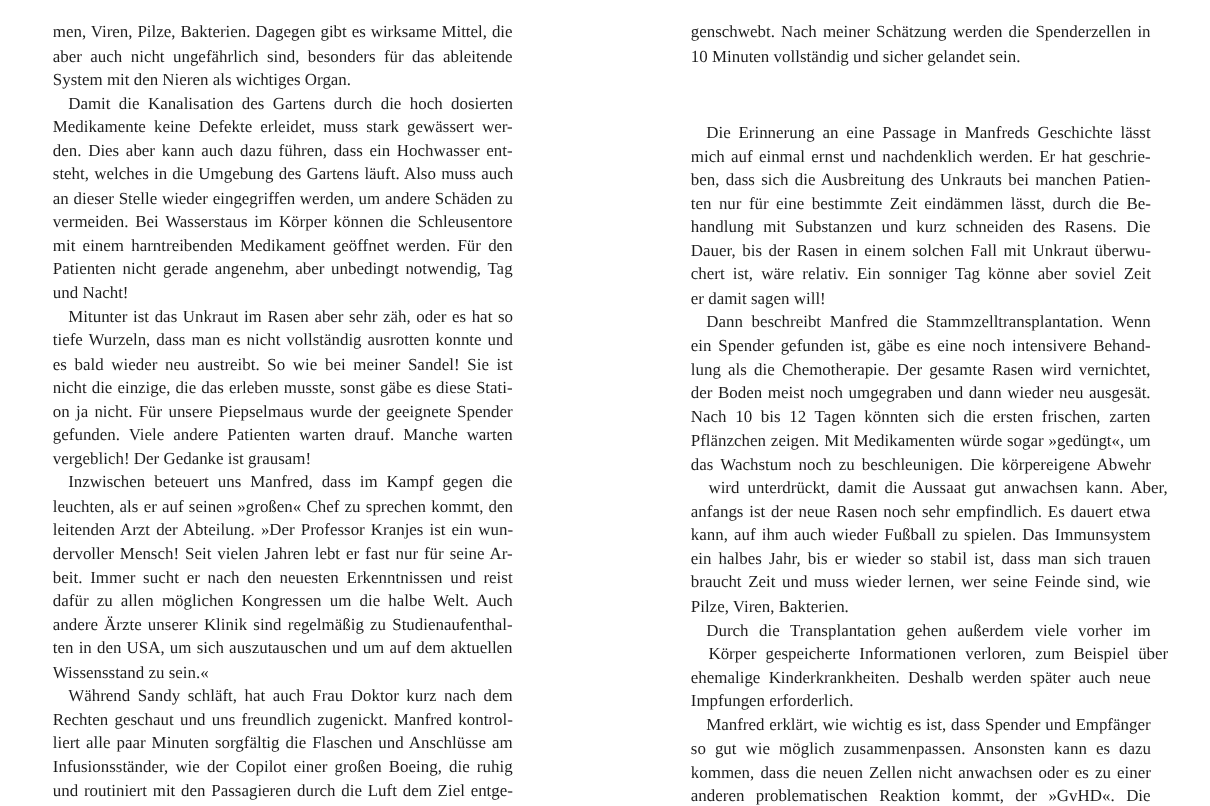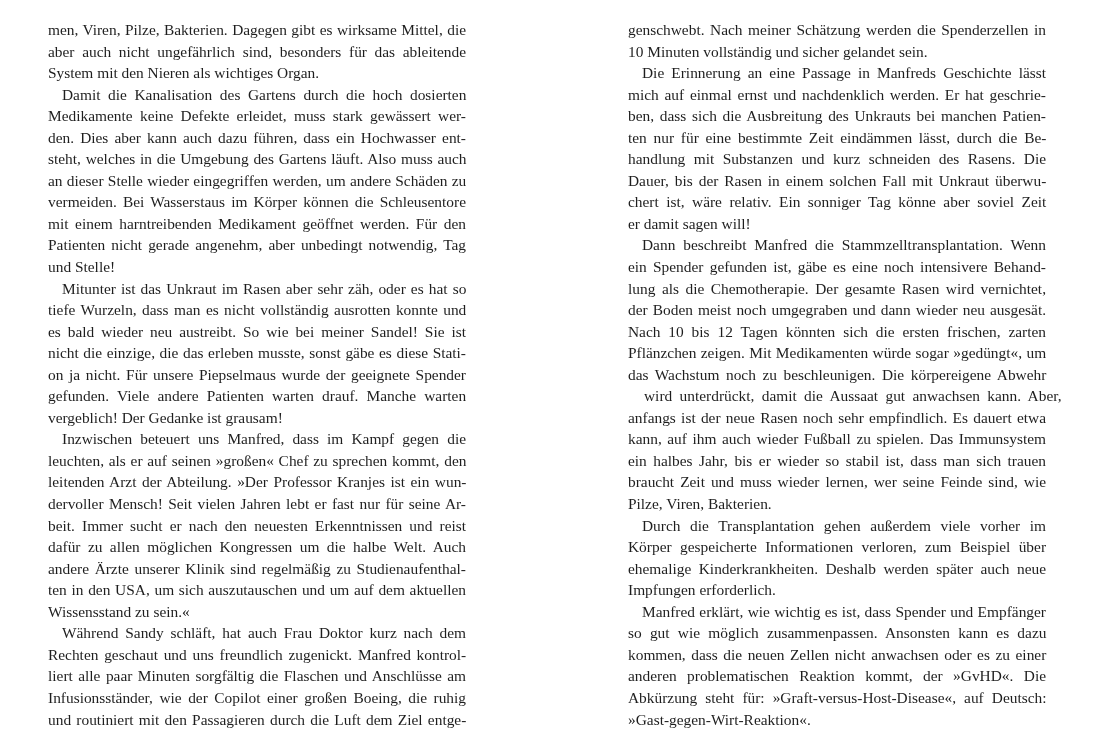--- a/index.html
+++ b/index.html
@@ -26,21 +26,21 @@
     <span class="line" style="display: block; width: auto; word-spacing: 3.75px;">aber auch nicht ungefährlich sind, besonders für das ableitende</span>
     <span class="line last">System mit den Nieren als wichtiges Organ.</span>
     <span class="line indent" style="display: block; width: auto; word-spacing: 3.75px;">Damit die Kanalisation des Gartens durch die hoch dosierten</span>
     <span class="line" style="display: block; width: auto; word-spacing: 3.42857px;">Medikamente keine Defekte erleidet, muss stark gewässert wer-</span>
     <span class="line" style="display: block; width: auto; word-spacing: 2.2px;">den. Dies aber kann auch dazu führen, dass ein Hochwasser ent-</span>
     <span class="line" style="display: block; width: auto; word-spacing: 0.9px;">steht, welches in die Umgebung des Gartens läuft. Also muss auch</span>
     <span class="line" style="display: block; width: auto; word-spacing: 0.444444px;">an dieser Stelle wieder eingegriffen werden, um andere Schäden zu</span>
     <span class="line" style="display: block; width: auto; word-spacing: 2.28571px;">vermeiden. Bei Wasserstaus im Körper können die Schleusentore</span>
     <span class="line" style="display: block; width: auto; word-spacing: 2.71429px;">mit einem harntreibenden Medikament geöffnet werden. Für den</span>
     <span class="line" style="display: block; width: auto; word-spacing: 2.14286px;">Patienten nicht gerade angenehm, aber unbedingt notwendig, Tag</span>
-    <span class="line last">und Stelle!</span>
+    <span class="line last">und Nacht!</span>
     <span class="line indent" style="display: block; width: auto; word-spacing: 1.25px;">Mitunter ist das Unkraut im Rasen aber sehr zäh, oder es hat so</span>
     <span class="line" style="display: block; width: auto; word-spacing: 1.55556px;">tiefe Wurzeln, dass man es nicht vollständig ausrotten konnte und</span>
     <span class="line" style="display: block; width: auto; word-spacing: 3.09091px;">es bald wieder neu austreibt. So wie bei meiner Sandel! Sie ist</span>
     <span class="line" style="display: block; width: auto; word-spacing: 0.727273px;">nicht die einzige, die das erleben musste, sonst gäbe es diese Stati-</span>
     <span class="line" style="display: block; width: auto; word-spacing: 1.77778px;">on ja nicht. Für unsere Piepselmaus wurde der geeignete Spender</span>
     <span class="line" style="display: block; width: auto; word-spacing: 4.28571px;">gefunden. Viele andere Patienten warten drauf. Manche warten</span>
     <span class="line last">vergeblich! Der Gedanke ist grausam!</span>
     <span class="line indent" style="display: block; width: auto; word-spacing: 4.25px;">Inzwischen beteuert uns Manfred, dass im Kampf gegen die</span>
     <span class="line" style="display: block; width: auto; word-spacing: 0.9px; font-family: Liberation Serif, serif;">leuchten, als er auf seinen »großen« Chef zu sprechen kommt, den</span>
     <span class="line" style="display: block; width: auto; word-spacing: 1.66667px;">leitenden Arzt der Abteilung. »Der Professor Kranjes ist ein wun-</span>
@@ -52,21 +52,21 @@
     <span class="line last">Wissensstand zu sein.«</span>
     <span class="line indent" style="display: block; width: auto; word-spacing: 3px;">Während Sandy schläft, hat auch Frau Doktor kurz nach dem</span>
     <span class="line" style="display: block; width: auto; word-spacing: 1.85714px;">Rechten geschaut und uns freundlich zugenickt. Manfred kontrol-</span>
     <span class="line" style="display: block; width: auto; word-spacing: 1.55556px;">liert alle paar Minuten sorgfältig die Flaschen und Anschlüsse am</span>
     <span class="line" style="display: block; width: auto; word-spacing: 2.625px;">Infusionsständer, wie der Copilot einer großen Boeing, die ruhig</span>
     <span class="line" style="display: block; width: auto; word-spacing: 1.4px;">und routiniert mit den Passagieren durch die Luft dem Ziel entge-</span>
   </div>
 <div class="page right">
     <span class="line" style="display: block; width: auto; word-spacing: 1.71429px;">genschwebt. Nach meiner Schätzung werden die Spenderzellen in</span>
     <span class="line last">10 Minuten vollständig und sicher gelandet sein.</span>
-    <span class="line indent" style="display: block; width: auto; word-spacing: 3.25px;">Die Erinnerung an eine Passage in Manfreds Geschichte lässt</span>
+    <span class="line indent" style="display: block; width: auto; word-spacing: 3.25px; margin-top: 48px;">Die Erinnerung an eine Passage in Manfreds Geschichte lässt</span>
     <span class="line" style="display: block; width: auto; word-spacing: 1.88889px;">mich auf einmal ernst und nachdenklich werden. Er hat geschrie-</span>
     <span class="line" style="display: block; width: auto; word-spacing: 1.88889px;">ben, dass sich die Ausbreitung des Unkrauts bei manchen Patien-</span>
     <span class="line" style="display: block; width: auto; word-spacing: 2.9px;">ten nur für eine bestimmte Zeit eindämmen lässt, durch die Be-</span>
     <span class="line" style="display: block; width: auto; word-spacing: 4.625px;">handlung mit Substanzen und kurz schneiden des Rasens. Die</span>
     <span class="line" style="display: block; width: auto; word-spacing: 2.1px;">Dauer, bis der Rasen in einem solchen Fall mit Unkraut überwu-</span>
     <span class="line" style="display: block; width: auto; word-spacing: 3.6px;">chert ist, wäre relativ. Ein sonniger Tag könne aber soviel Zeit</span>
     <span class="line last">er damit sagen will!</span>
     <span class="line indent" style="display: block; width: auto; word-spacing: 4px;">Dann beschreibt Manfred die Stammzelltransplantation. Wenn</span>
     <span class="line" style="display: block; width: auto; word-spacing: 2.33333px;">ein Spender gefunden ist, gäbe es eine noch intensivere Behand-</span>
     <span class="line" style="display: block; width: auto; word-spacing: 2.625px;">lung als die Chemotherapie. Der gesamte Rasen wird vernichtet,</span>
@@ -74,21 +74,21 @@
     <span class="line" style="display: block; width: auto; word-spacing: 4px;">Nach 10 bis 12 Tagen könnten sich die ersten frischen, zarten</span>
     <span class="line" style="display: block; width: auto; word-spacing: 0.571429px;">Pflänzchen zeigen. Mit Medikamenten würde sogar »gedüngt«, um</span>
     <span class="line" style="display: block; width: auto; word-spacing: 2.71429px;">das Wachstum noch zu beschleunigen. Die körpereigene Abwehr</span>
     <span class="line" style="display: block; width: auto; word-spacing: 3.5px; margin-left: 16px;">wird unterdrückt, damit die Aussaat gut anwachsen kann. Aber,</span>
     <span class="line" style="display: block; width: auto; word-spacing: 1.4px;">anfangs ist der neue Rasen noch sehr empfindlich. Es dauert etwa</span>
     <span class="line" style="display: block; width: auto; word-spacing: 1.66667px;">kann, auf ihm auch wieder Fußball zu spielen. Das Immunsystem</span>
     <span class="line" style="display: block; width: auto; word-spacing: 2.58333px;">ein halbes Jahr, bis er wieder so stabil ist, dass man sich trauen</span>
     <span class="line" style="display: block; width: auto; word-spacing: 2.1px;">braucht Zeit und muss wieder lernen, wer seine Feinde sind, wie</span>
     <span class="line last">Pilze, Viren, Bakterien.</span>
     <span class="line indent" style="display: block; width: auto; word-spacing: 5.71429px;">Durch die Transplantation gehen außerdem viele vorher im</span>
-    <span class="line" style="display: block; width: auto; word-spacing: 4.5px;">Körper gespeicherte Informationen verloren, zum Beispiel über</span>
+    <span class="line" style="display: block; width: auto; word-spacing: 4.5px; margin-left: 16px;">Körper gespeicherte Informationen verloren, zum Beispiel über</span>
     <span class="line" style="display: block; width: auto; word-spacing: 3.66667px;">ehemalige Kinderkrankheiten. Deshalb werden später auch neue</span>
     <span class="line last">Impfungen erforderlich.</span>
     <span class="line indent" style="display: block; width: auto; word-spacing: 0.444444px;">Manfred erklärt, wie wichtig es ist, dass Spender und Empfänger</span>
     <span class="line" style="display: block; width: auto; word-spacing: 4.375px;">so gut wie möglich zusammenpassen. Ansonsten kann es dazu</span>
     <span class="line" style="display: block; width: auto; word-spacing: 1.7px;">kommen, dass die neuen Zellen nicht anwachsen oder es zu einer</span>
     <span class="line" style="display: block; width: auto; word-spacing: 6.5px;">anderen problematischen Reaktion kommt, der »GvHD«. Die</span>
     <span class="line" style="display: block; width: auto; word-spacing: 4.2px;">Abkürzung steht für: »Graft-versus-Host-Disease«, auf Deutsch:</span>
     <span class="line last">»Gast-gegen-Wirt-Reaktion«.</span>
   </div>
 

